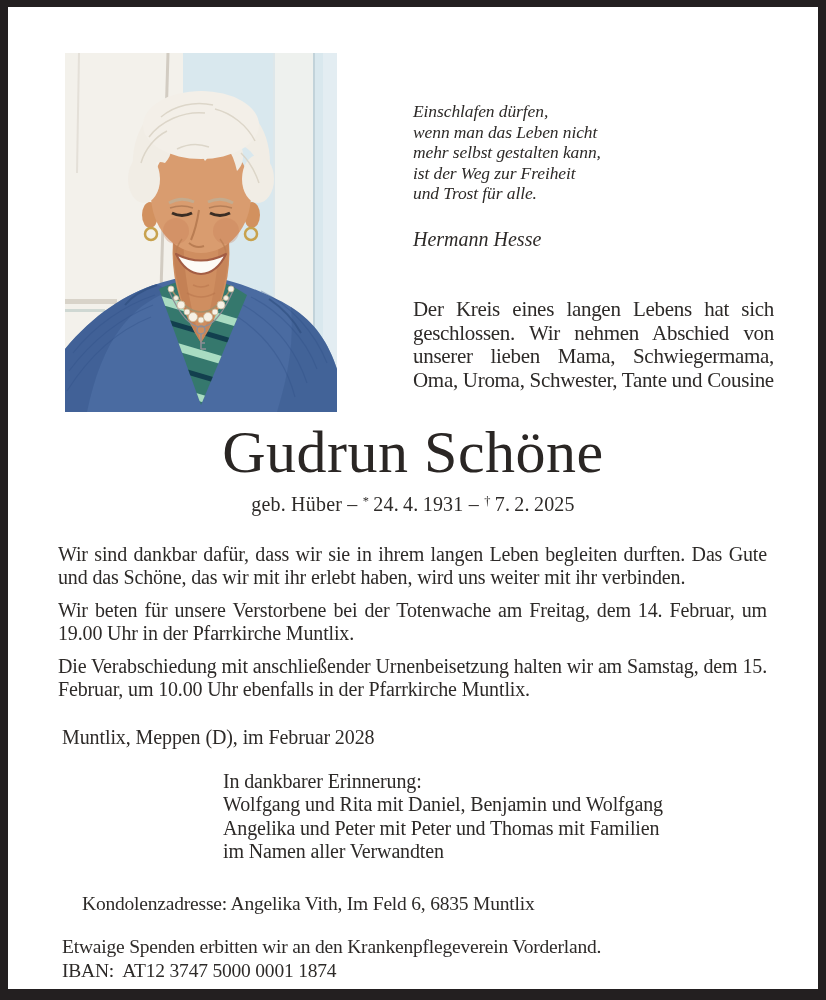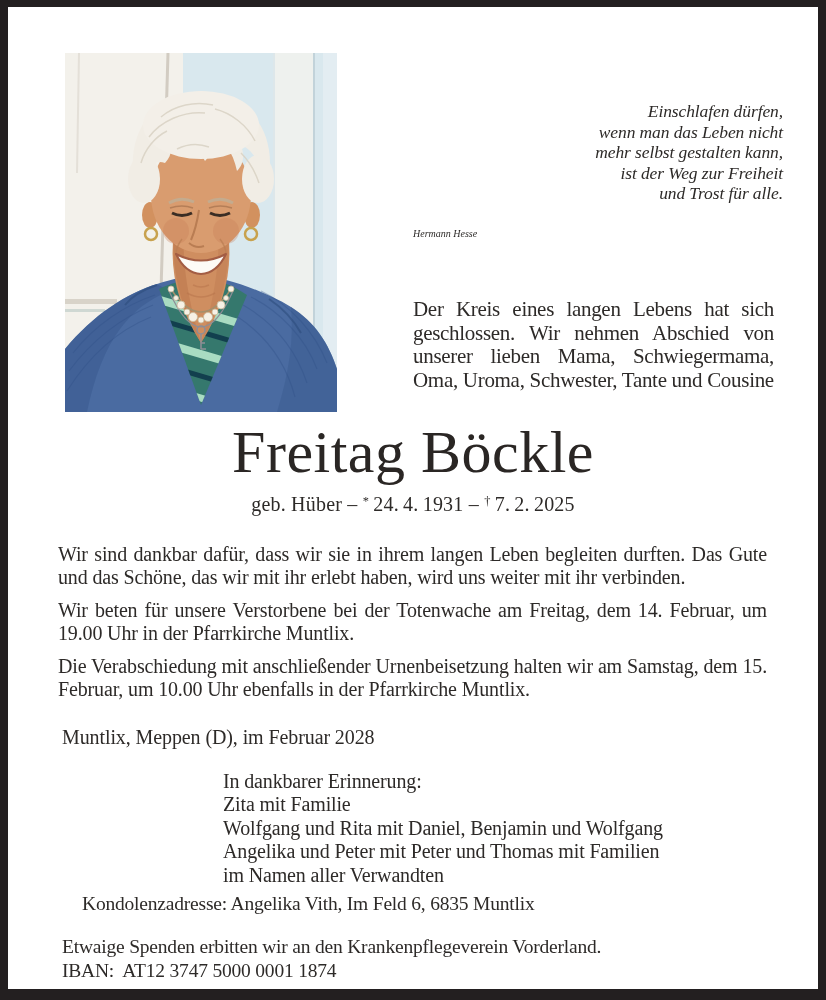--- a/index.html
+++ b/index.html
@@ -17,25 +17,25 @@
   .abs{position:absolute;}
 
   
   .photo{left:57px;top:46px;width:272px;height:359px;overflow:hidden;}
   .photo svg{display:block;}
 
   
   .quote{
     left:405px;top:94px;width:370px;
     font-style:italic;font-size:17.5px;line-height:20.5px;
-    white-space:pre-line;letter-spacing:-0.1px;text-align:right;
+    white-space:pre-line;letter-spacing:-0.1px;
   }
   .quote-attr{
     left:405px;top:221px;width:370px;
-    font-style:italic;font-size:10px;
+    font-style:italic;font-size:20px;
   }
 
   
   .intro{
     left:405px;top:291px;width:361px;
     font-size:21px;line-height:23.7px;
     text-align:justify;letter-spacing:-0.3px;
     -webkit-hyphens:manual;hyphens:manual;
   }
 
@@ -179,36 +179,35 @@
   <div class="abs quote">Einschlafen dürfen,
 wenn man das Leben nicht
 mehr selbst gestalten kann,
 ist der Weg zur Freiheit
 und Trost für alle.</div>
   <div class="abs quote-attr">Hermann Hesse</div>
 
   <div class="abs intro">Der Kreis eines langen Lebens hat sich geschlossen. Wir nehmen Abschied von unserer lieben Mama, Schwieger­mama, Oma, Uroma, Schwester, Tante und Cousine</div>
 
   <div class="abs name-block">
-    <div class="display-name">Freitag Böckle</div>
+    <div class="display-name">Gudrun Schöne</div>
     <div class="subtitle"><span class="b">geb. Hüber – </span><span class="b seg-sup">*</span><span class="b"> 24. 4. 1931 – </span><span class="b seg-sup">†</span><span class="b"> 7. 2. 2025</span></div>
   </div>
 
   <div class="abs body-text">
     <p class="body-par">Wir sind dankbar dafür, dass wir sie in ihrem langen Leben begleiten durften. Das Gute und das Schöne, das wir mit ihr erlebt haben, wird uns weiter mit ihr verbinden.</p>
     <p class="body-par">Wir beten für unsere Verstorbene bei der Totenwache am Freitag, dem 14. Februar, um 19.00 Uhr in der Pfarrkirche Muntlix.</p>
     <p class="body-par">Die Verabschiedung mit anschließender Urnenbeisetzung halten wir am Samstag, dem 15. Februar, um 10.00 Uhr ebenfalls in der Pfarrkirche Muntlix.</p>
   </div>
 
   <div class="abs dateline"><span class="b">Muntlix, Meppen</span><span> (D), im Februar 2028</span></div>
 
   <div class="abs remembrance">
     <div>In dankbarer Erinnerung:</div>
     <div>
-        <div class="fam-line"><span class="b">Zita</span><span> mit Familie</span></div>
         <div class="fam-line"><span class="b">Wolfgang</span><span> und </span><span class="b">Rita</span><span> mit </span><span class="b">Daniel, Benjamin</span><span> und </span><span class="b">Wolfgang</span></div>
         <div class="fam-line"><span class="b">Angelika</span><span> und </span><span class="b">Peter</span><span> mit </span><span class="b">Peter</span><span> und </span><span class="b">Thomas</span><span> mit Familien</span></div>
         <div class="fam-line"><span>im Namen aller Verwandten</span></div>
       </div>
   </div>
 
   <div class="abs condolence">Kondolenzadresse: Angelika Vith, Im Feld 6, 6835 Muntlix</div>
   <div class="abs donation">Etwaige Spenden erbitten wir an den Krankenpflegeverein Vorderland.
 IBAN:&nbsp; AT12 3747 5000 0001 1874</div>
 

